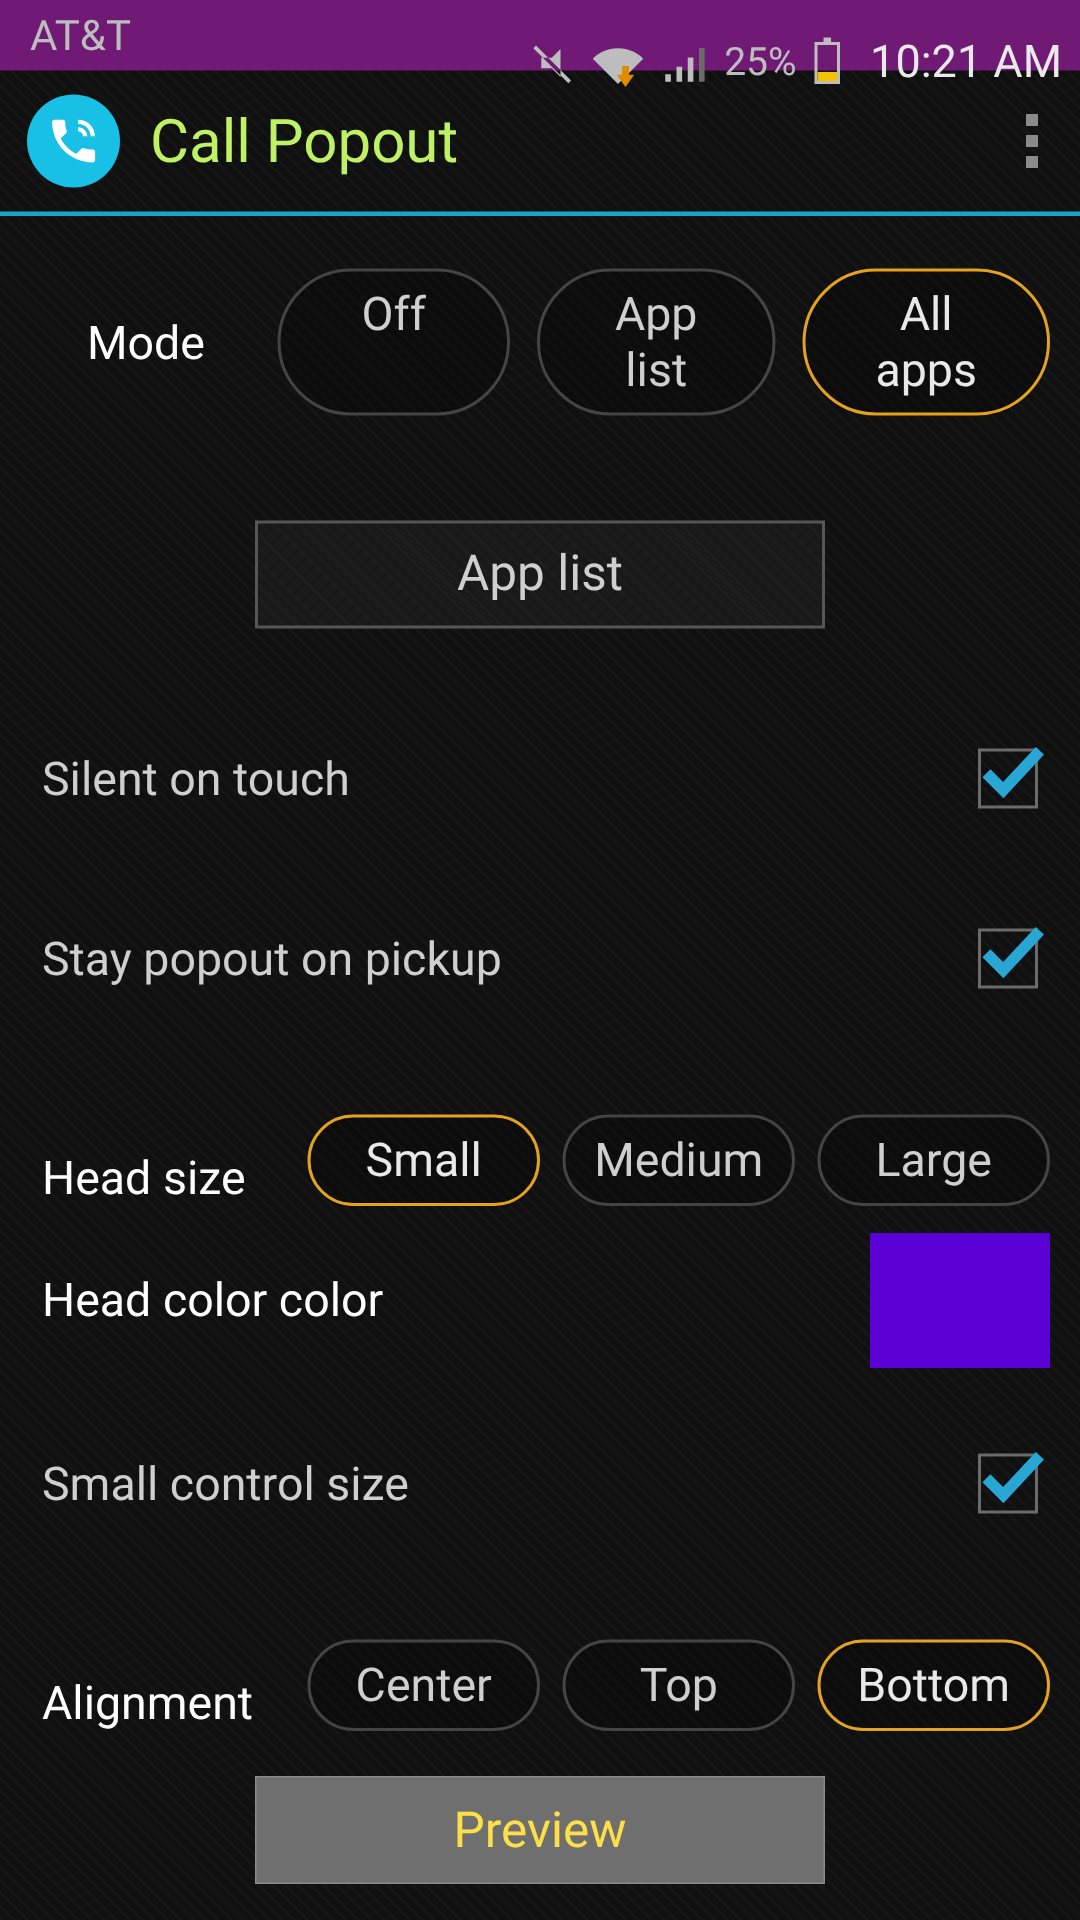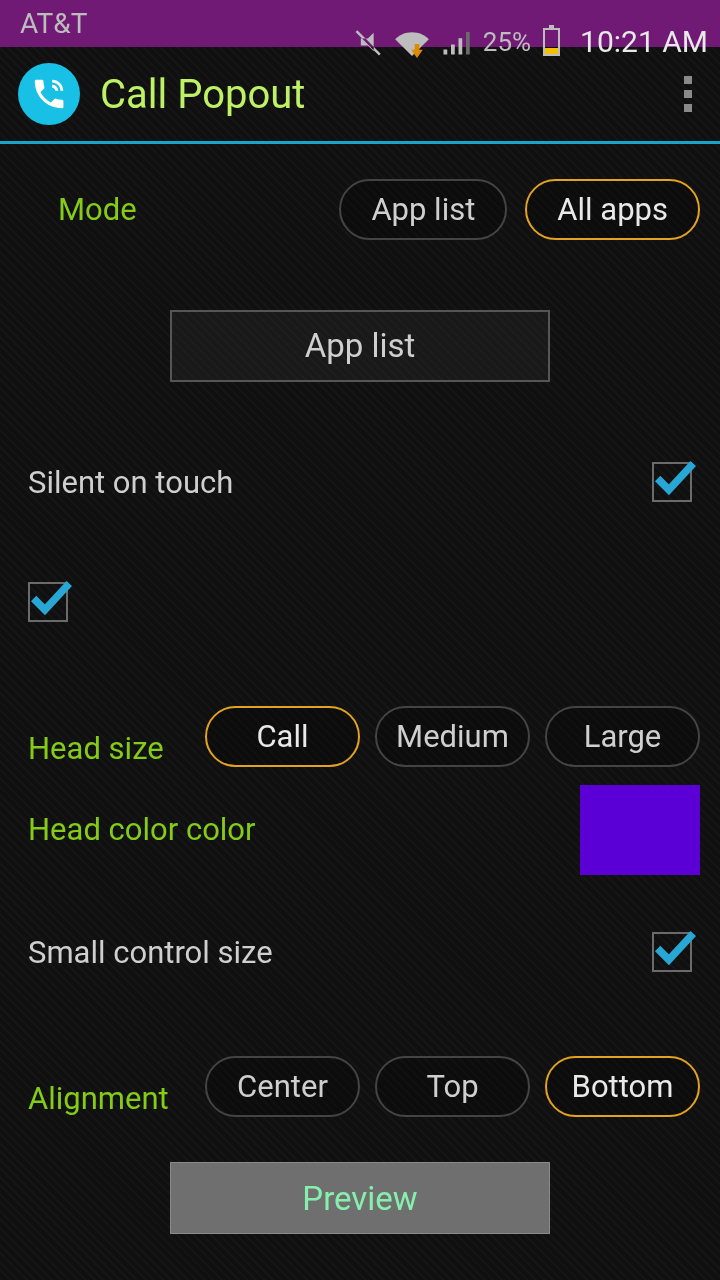--- a/index.html
+++ b/index.html
@@ -24,21 +24,21 @@
   .actionbar { height:94px; display:flex; align-items:center; padding:0 18px 0 18px; }
   .actionbar .appicon { width:62px; height:62px; border-radius:50%; background:#18c0e5; position:relative; margin-right:20px; }
   .actionbar .appicon svg { position:absolute; top:50%; left:50%; transform:translate(-50%,-50%); }
   .actionbar .title { font-size:40px; font-weight:400; color:#bef264; }
   .actionbar .overflow { margin-left:auto; display:flex; flex-direction:column; gap:6px; padding:10px; }
   .actionbar .overflow span { width:8px; height:8px; background:#8a8a8a; display:block; }
 
   .bluebar { height:3px; background:#1aa4c8; }
 
   .content { padding:0 20px; }
-  .label { font-size:31px; color:#84cc16; flex: 0 0 auto; }
+  .label { font-size:31px; color:#ffffff; flex: 0 0 auto; }
 
   .pillgroup { display:flex; gap:20px; flex:1; justify-content:flex-end; }
   .pill {
     border:2px solid #444; color:#cfcfcf; font-size:31px; padding:10px 28px;
     border-radius:999px; background:rgba(0,0,0,0.2); text-align:center;
     min-width:150px;
   }
   .pill.selected { border-color:#e3a21f; color:#e9e9e9; }
   
   .mode-row { padding-top:35px; display:flex; align-items:center; }
@@ -59,22 +59,22 @@
 
   .headsize-row, .align-row { display:flex; align-items:flex-end; height:105px; padding:0 0 0 8px;}
   .headsize-row .label, .align-row .label { width:175px; }
   .headsize-row .pillgroup, .align-row .pillgroup { gap:15px; }
   .headsize-row .pill, .align-row .pill { min-width:155px; padding:10px 0; }
 
   .color-row { display:flex; align-items:center; justify-content:space-between; height:125px; padding:0 0 0 8px;}
   .swatch { width:120px; height:90px; background:#5a00d6; }
 
   .preview {
-    margin:45px auto 0 auto; display:block; width:380px; height:72px;
-    background:#6f6f6f; color:#86efac; font-size:33px; text-align:center;
+    margin:30px auto 0 auto; display:block; width:380px; height:72px;
+    background:#6f6f6f; color:#fde047; font-size:33px; text-align:center;
     line-height:72px; border:1px solid #8a8a8a;
   }
 
   
   .status-gray { fill:#bdbdbd; }
 </style>
 </head>
 <body>
 
 <div class="statusbar">
@@ -121,48 +121,50 @@
       <span></span>
   </div>
 </div>
 <div class="bluebar"></div>
 
 <div class="content">
 
   <div class="mode-row">
     <span class="label">Mode</span>
     <div class="pillgroup">
+      <span class="pill">Off</span>
       <span class="pill">App list</span>
       <span class="pill selected">All apps</span>
     </div>
   </div>
 
   <div class="bigbutton">App list</div>
 
   <div class="setting-row" style="margin-top:40px;gap:48px;">
     <span class="label">Silent on touch</span>
     <span class="checkbox">
       <svg viewBox="0 0 24 24">
           <path fill="none" stroke="#29a7d4" stroke-width="4" d="M3 12l6 6L22 4"></path>
         </svg>
     </span>
   </div>
 
   <div class="setting-row">
+    <span class="label">Stay popout on pickup</span>
     <span class="checkbox">
       <svg viewBox="0 0 24 24">
           <path fill="none" stroke="#29a7d4" stroke-width="4" d="M3 12l6 6L22 4"></path>
         </svg>
     </span>
   </div>
 
   <div class="headsize-row">
     <span class="label">Head size</span>
     <div class="pillgroup">
-      <span class="pill selected">Call</span>
+      <span class="pill selected">Small</span>
       <span class="pill">Medium</span>
       <span class="pill">Large</span>
     </div>
   </div>
 
   <div class="color-row">
     <span class="label">Head color color</span>
     <span class="swatch" style="background: rgb(90, 0, 214);"></span>
   </div>
 

